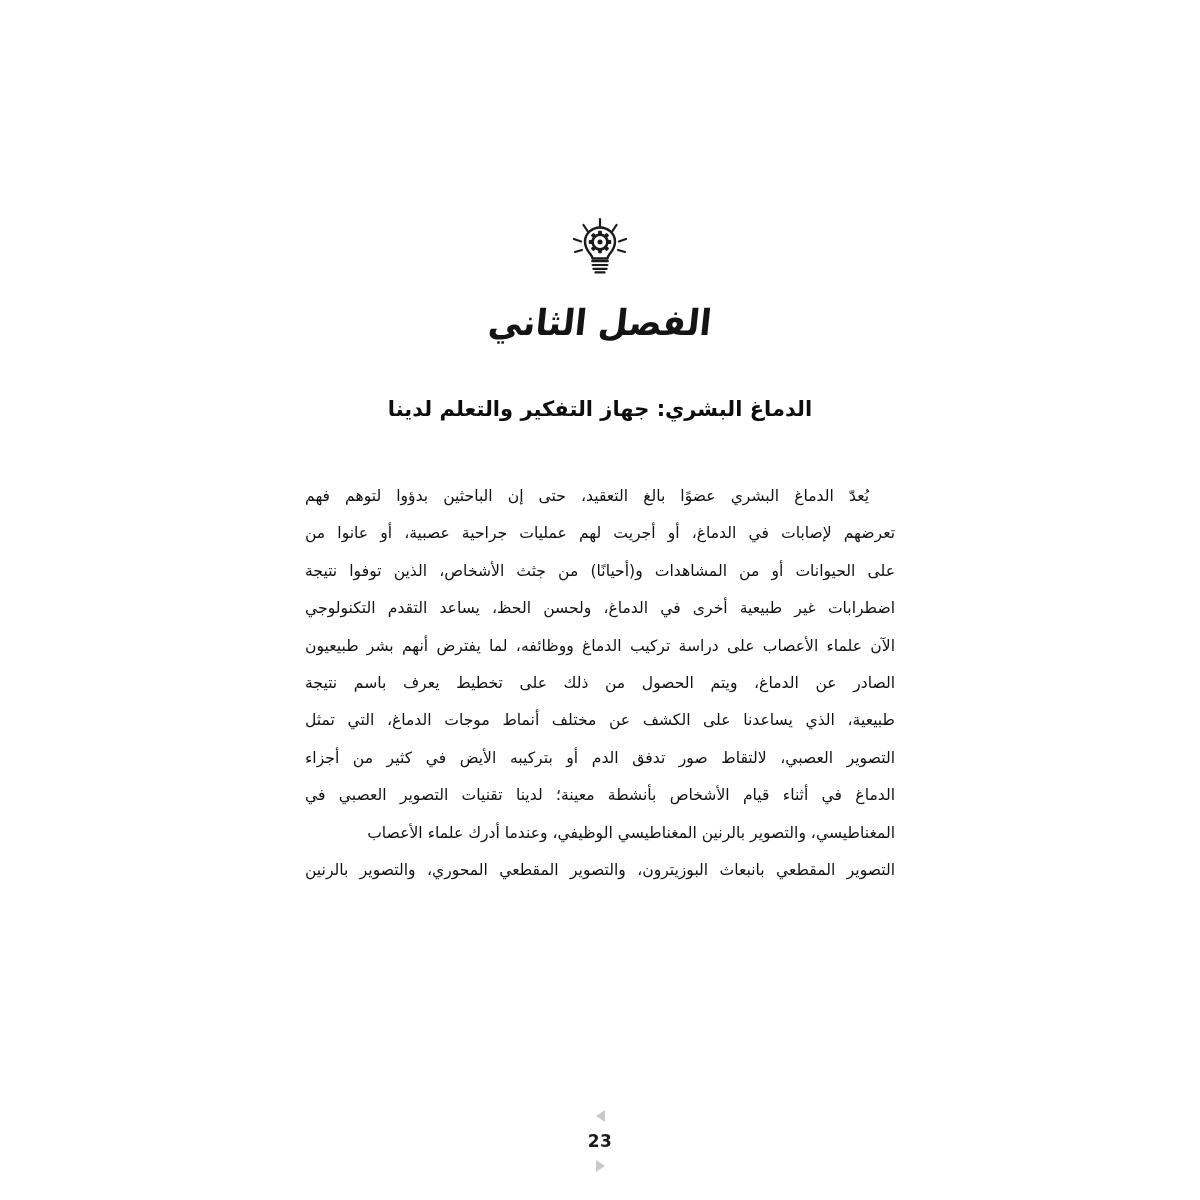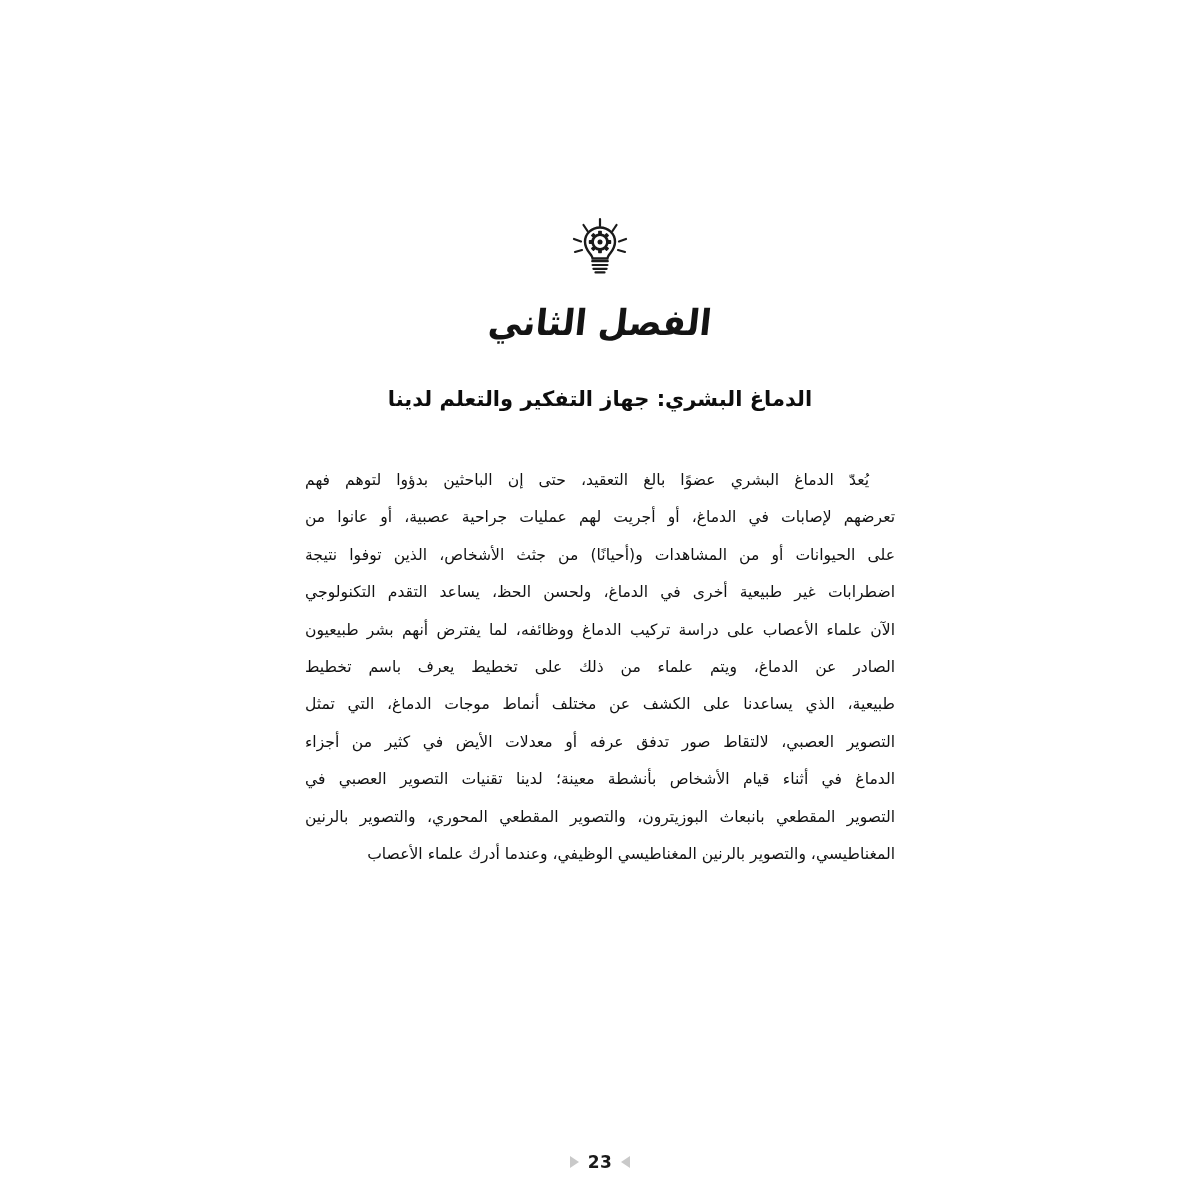--- a/index.html
+++ b/index.html
@@ -51,36 +51,36 @@
     font-weight: 600;
     
     transform: skewX(-6deg) scaleY(1.06);
     transform-origin: center center;
     white-space: nowrap;
   }
 
   
   .section-title {
     position: absolute;
-    top: 373px;
+    top: 383px;
     left: 0;
     width: 1200px;
     text-align: center;
     font-family: "DejaVu Sans", "Liberation Sans", sans-serif;
     font-size: 21px;
     font-weight: bold;
     color: #0d0d0d;
     letter-spacing: 0px;
     white-space: nowrap;
   }
 
   
   .body-text {
     position: absolute;
-    top: 462px;
+    top: 478px;
     right: 305px;
     width: 590px;
     direction: rtl;
     text-align: justify;
     text-align-last: justify;
     font-family: "DejaVu Sans", "Liberation Sans", sans-serif;
     font-size: 15.6px;
     line-height: 37.4px;
     color: #111111;
     word-spacing: 0px;
@@ -117,20 +117,21 @@
   
   .page-footer {
     position: absolute;
     bottom: 28px;
     left: 0;
     width: 1200px;
     display: flex;
     align-items: center;
     justify-content: center;
     gap: 9px;
+    flex-direction: column;
   }
 
   .footer-orn {
     width: 0;
     height: 0;
     border-top: 6px solid transparent;
     border-bottom: 6px solid transparent;
   }
 
   .footer-orn.left {
@@ -201,26 +202,26 @@
   </div>
 
   <h1 class="section-title">الدماغ البشري: جهاز التفكير والتعلم لدينا</h1>
 
   <div class="body-text">
     <span class="para-line first"><span class="lw">يُعدّ الدماغ البشري عضوًا بالغ التعقيد، حتى إن الباحثين بدؤوا لتوهم فهم</span></span>
     <span class="para-line"><span class="lw">تعرضهم لإصابات في الدماغ، أو أجريت لهم عمليات جراحية عصبية، أو عانوا من</span></span>
     <span class="para-line"><span class="lw">على الحيوانات أو من المشاهدات و(أحيانًا) من جثث الأشخاص، الذين توفوا نتيجة</span></span>
     <span class="para-line"><span class="lw">اضطرابات غير طبيعية أخرى في الدماغ، ولحسن الحظ، يساعد التقدم التكنولوجي</span></span>
     <span class="para-line"><span class="lw">الآن علماء الأعصاب على دراسة تركيب الدماغ ووظائفه، لما يفترض أنهم بشر طبيعيون</span></span>
-    <span class="para-line"><span class="lw">الصادر عن الدماغ، ويتم علماء من ذلك على تخطيط يعرف باسم تخطيط</span></span>
+    <span class="para-line"><span class="lw">الصادر عن الدماغ، ويتم الحصول من ذلك على تخطيط يعرف باسم نتيجة</span></span>
     <span class="para-line"><span class="lw">طبيعية، الذي يساعدنا على الكشف عن مختلف أنماط موجات الدماغ، التي تمثل</span></span>
-    <span class="para-line"><span class="lw">التصوير العصبي، لالتقاط صور تدفق عرفه أو معدلات الأيض في كثير من أجزاء</span></span>
+    <span class="para-line"><span class="lw">التصوير العصبي، لالتقاط صور تدفق الدم أو بتركيبه الأيض في كثير من أجزاء</span></span>
     <span class="para-line"><span class="lw">الدماغ في أثناء قيام الأشخاص بأنشطة معينة؛ لدينا تقنيات التصوير العصبي في</span></span>
+    <span class="para-line last"><span class="lw">المغناطيسي، والتصوير بالرنين المغناطيسي الوظيفي، وعندما أدرك علماء الأعصاب</span></span>
     <span class="para-line"><span class="lw">التصوير المقطعي بانبعاث البوزيترون، والتصوير المقطعي المحوري، والتصوير بالرنين</span></span>
-    <span class="para-line last"><span class="lw">المغناطيسي، والتصوير بالرنين المغناطيسي الوظيفي، وعندما أدرك علماء الأعصاب</span></span>
   </div>
 
   <div class="page-footer">
     <span class="footer-orn left"></span>
     <span class="page-number">23</span>
     <span class="footer-orn right"></span>
   </div>
 
 </div>
 

